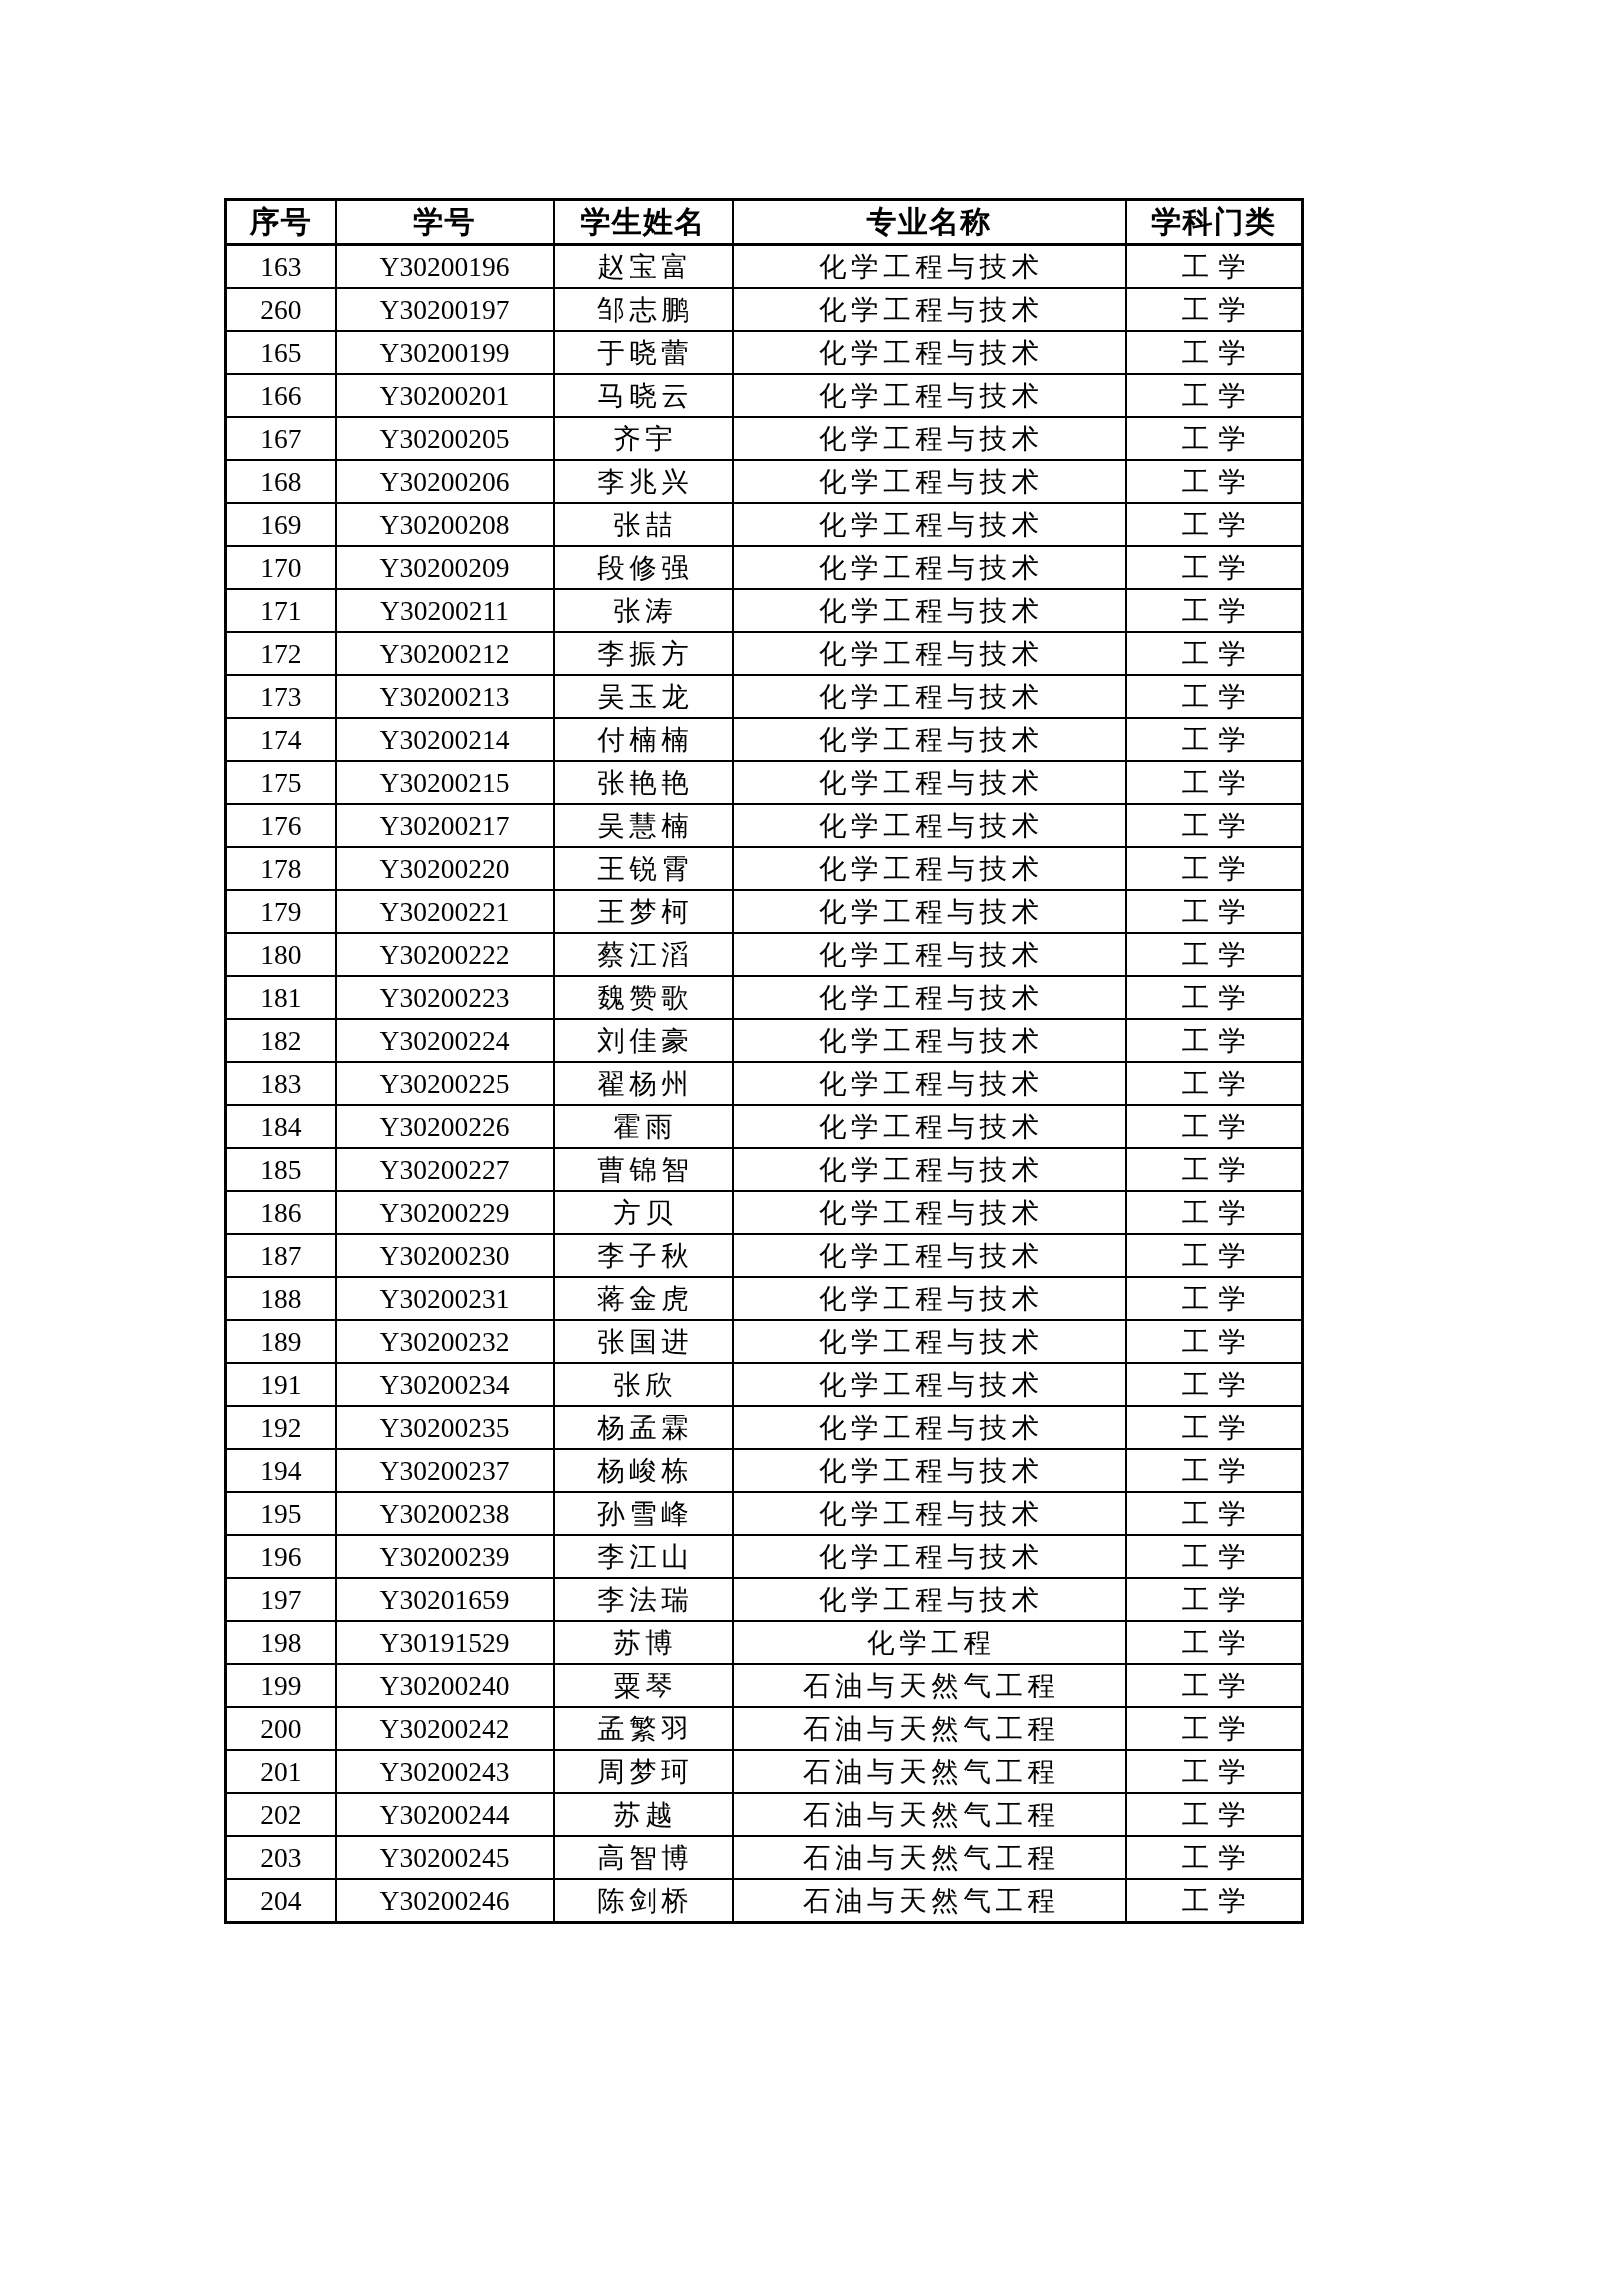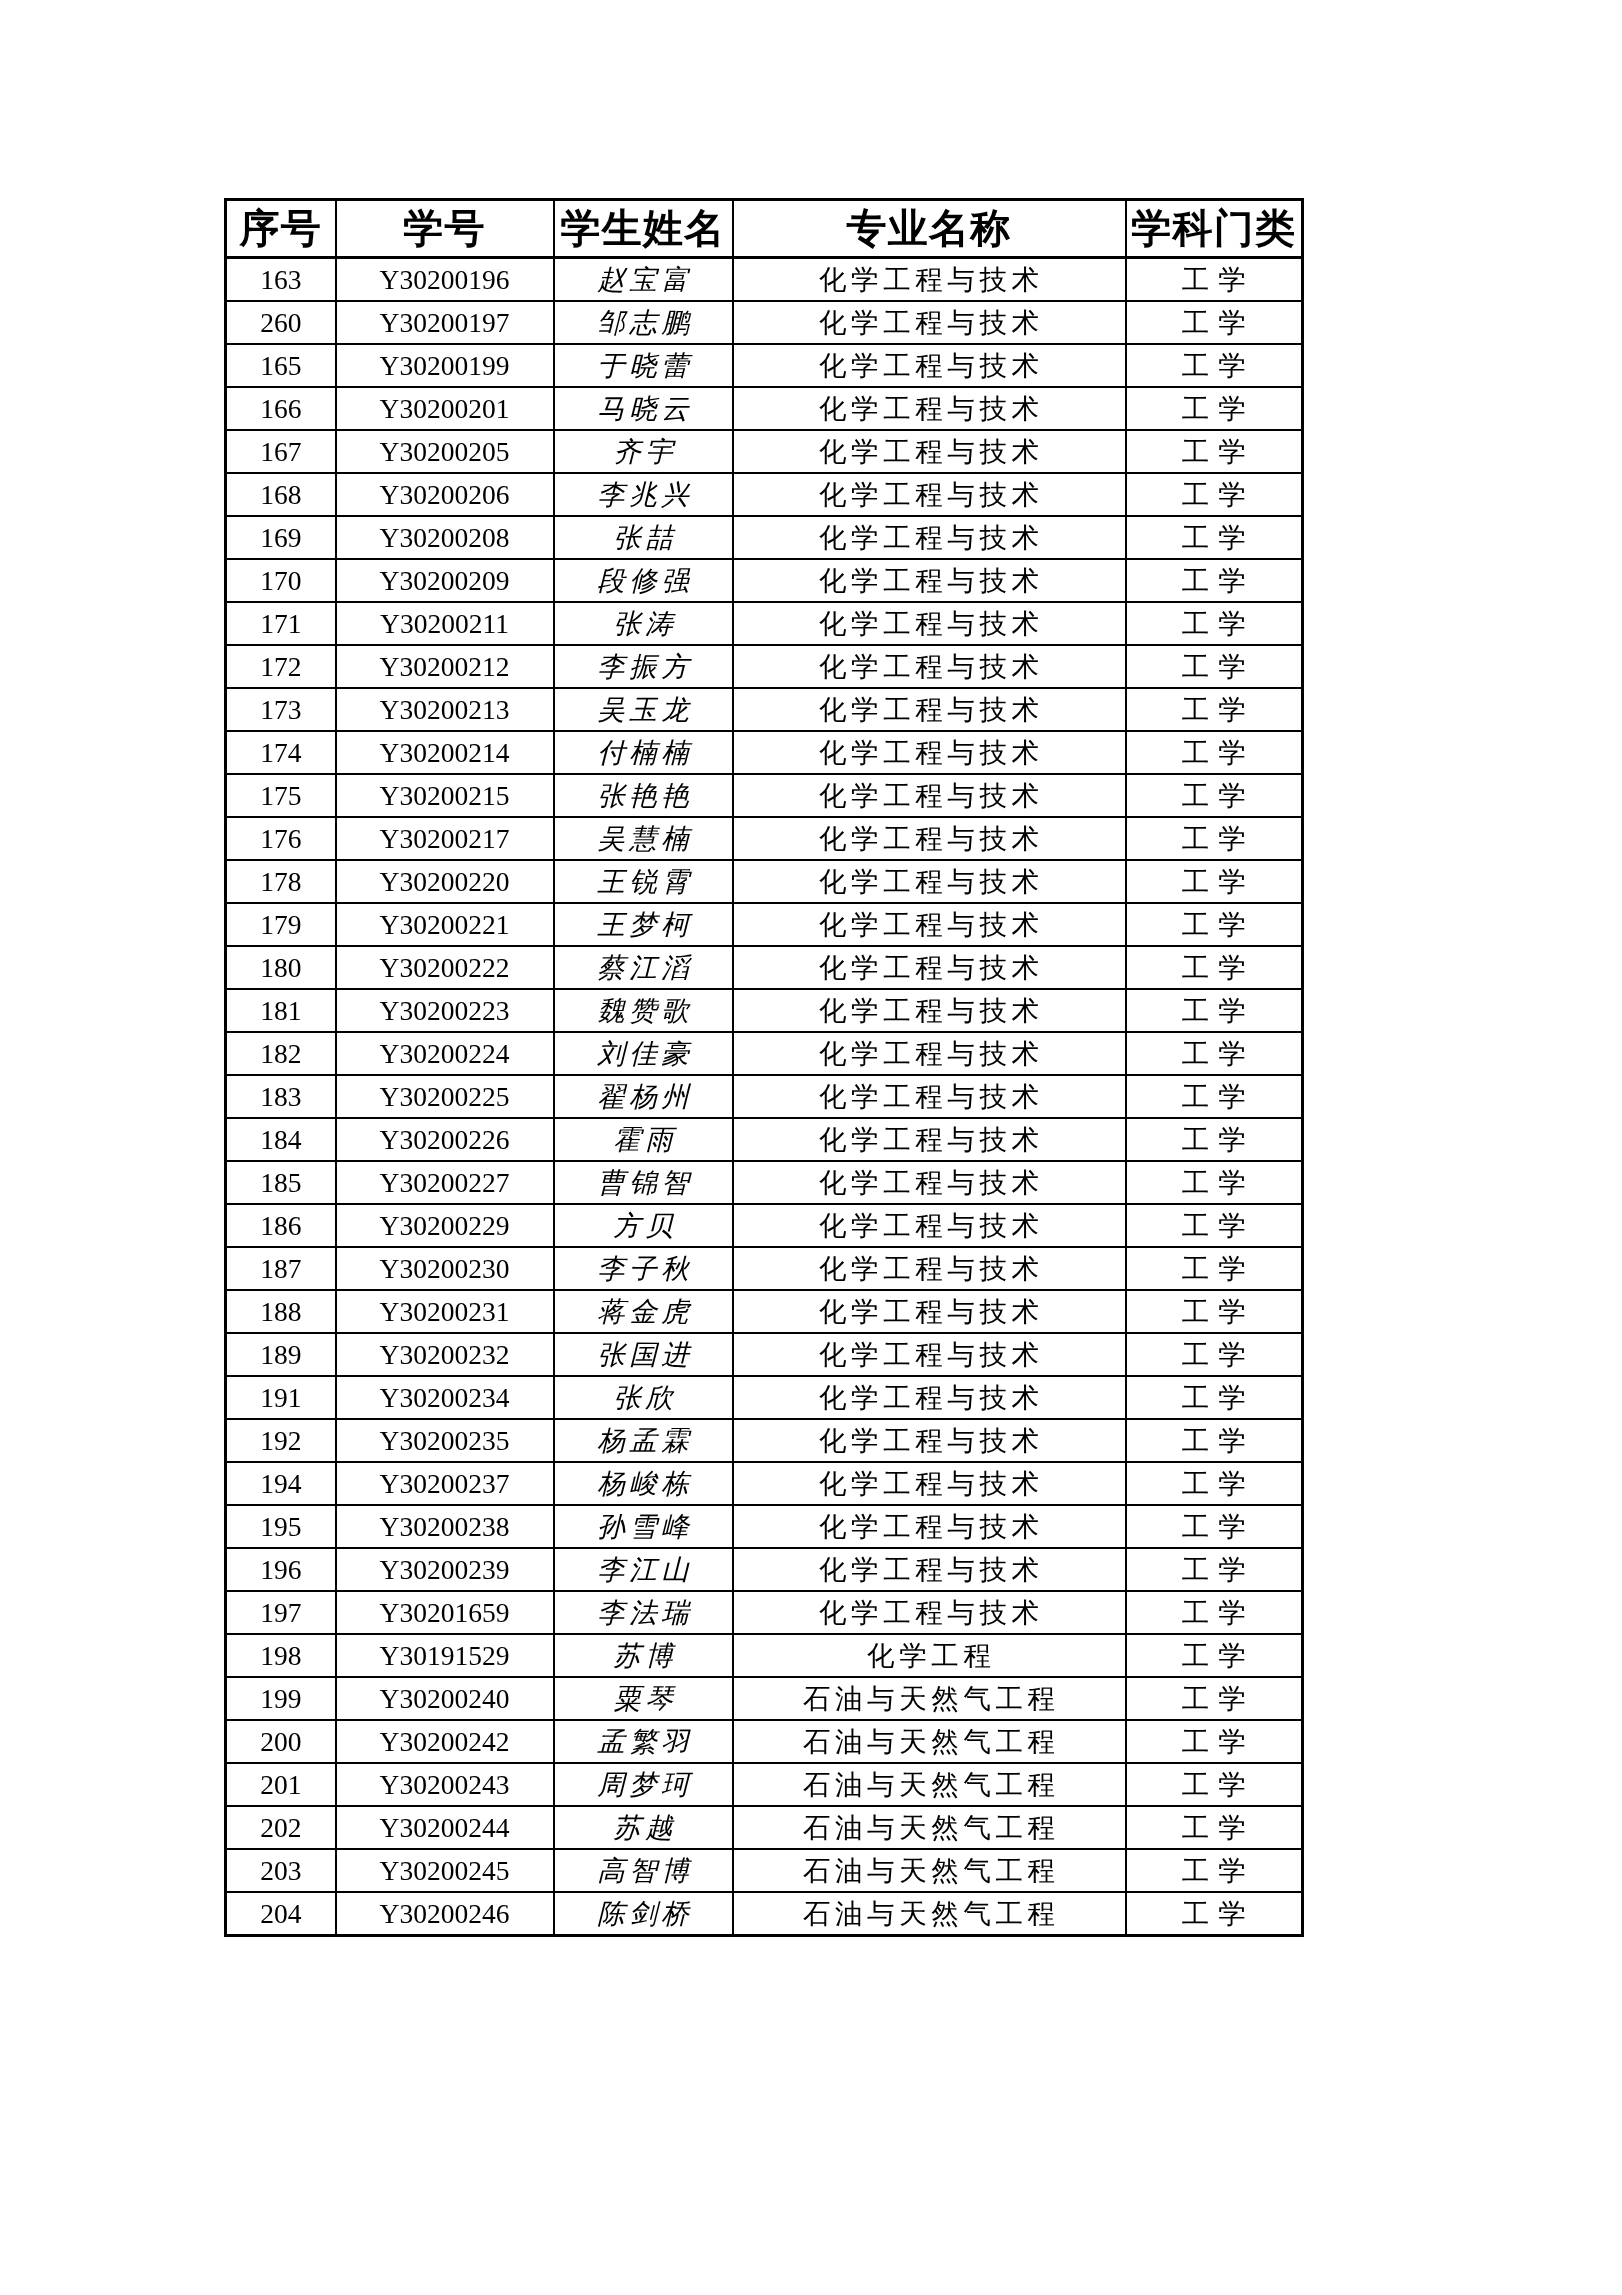--- a/index.html
+++ b/index.html
@@ -26,21 +26,21 @@
     border: 3.3px solid #000000;
   }
   col.w0 { width: 110px; }
   col.w1 { width: 218px; }
   col.w2 { width: 179px; }
   col.w3 { width: 393px; }
   col.w4 { width: 177px; }
 
   table.roster th {
     height: 42px;
-    font-size: 40px;
+    font-size: 30px;
     font-weight: bold;
     text-align: center;
     vertical-align: middle;
     border-left: 2px solid #000000;
     border-right: 2px solid #000000;
     border-bottom: 3.3px solid #000000;
     letter-spacing: 1.3px;
     padding: 0;
   }
   table.roster td {
@@ -52,21 +52,21 @@
     border: 2px solid #000000;
     border-top-width: 2.6px;
     border-bottom-width: 2.6px;
     padding: 0;
     white-space: nowrap;
     overflow: hidden;
   }
   
   td.c0 { letter-spacing: 0; }
   td.c1 { letter-spacing: 0; }
-  td.c2 { letter-spacing: 4.6px; text-indent: 4.6px; font-style: italic; }
+  td.c2 { letter-spacing: 4.6px; text-indent: 4.6px; }
   td.c3 { letter-spacing: 4.6px; text-indent: 4.6px; }
   td.c4 { letter-spacing: 9.2px; text-indent: 9.2px; }
 </style>
 </head>
 <body>
 
 <div class="page">
   <table class="roster">
     <colgroup>
       <col class="w0">

